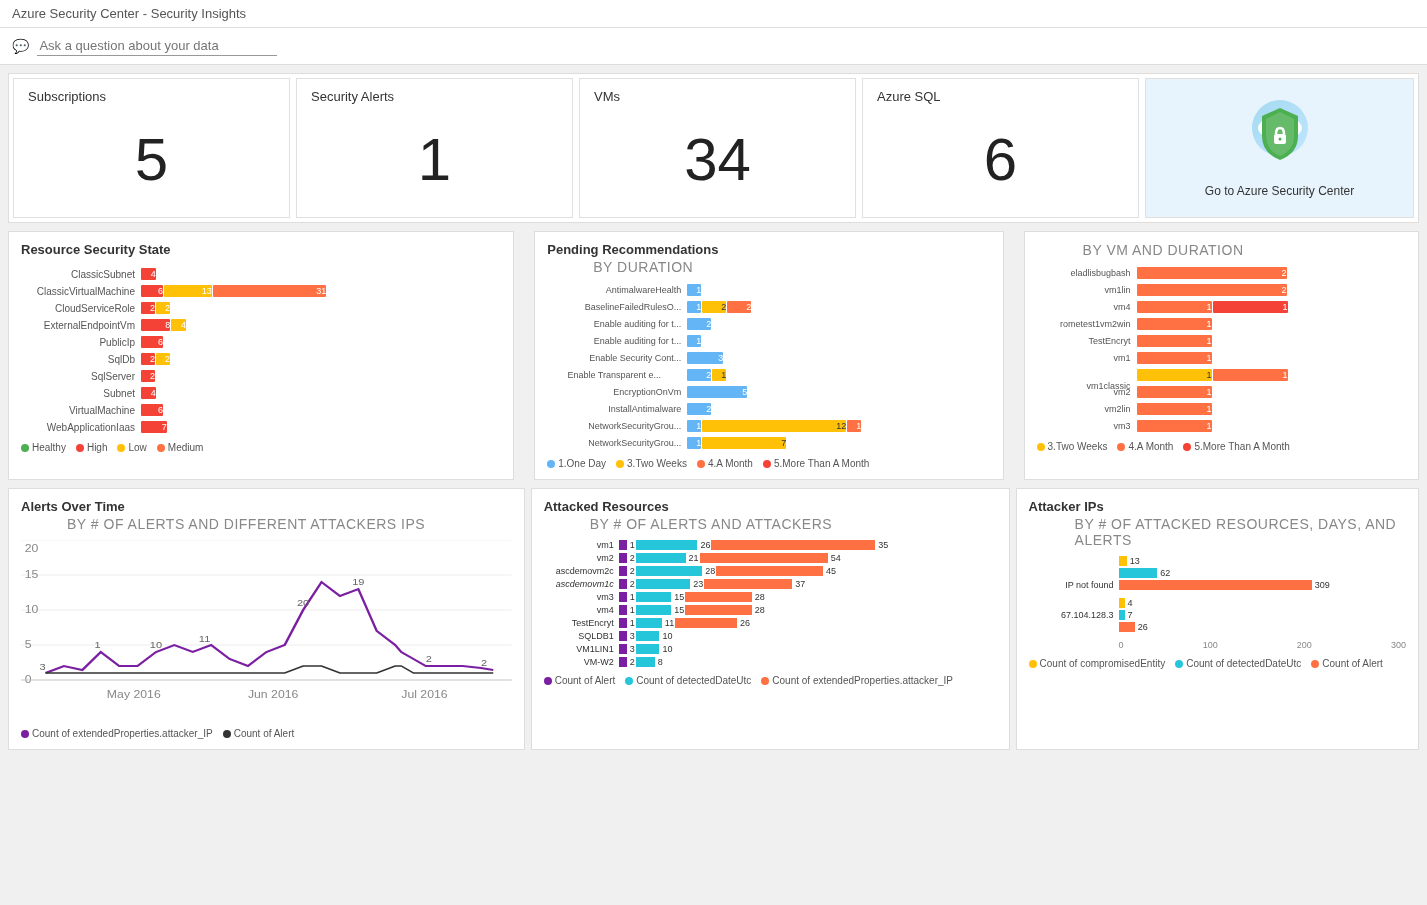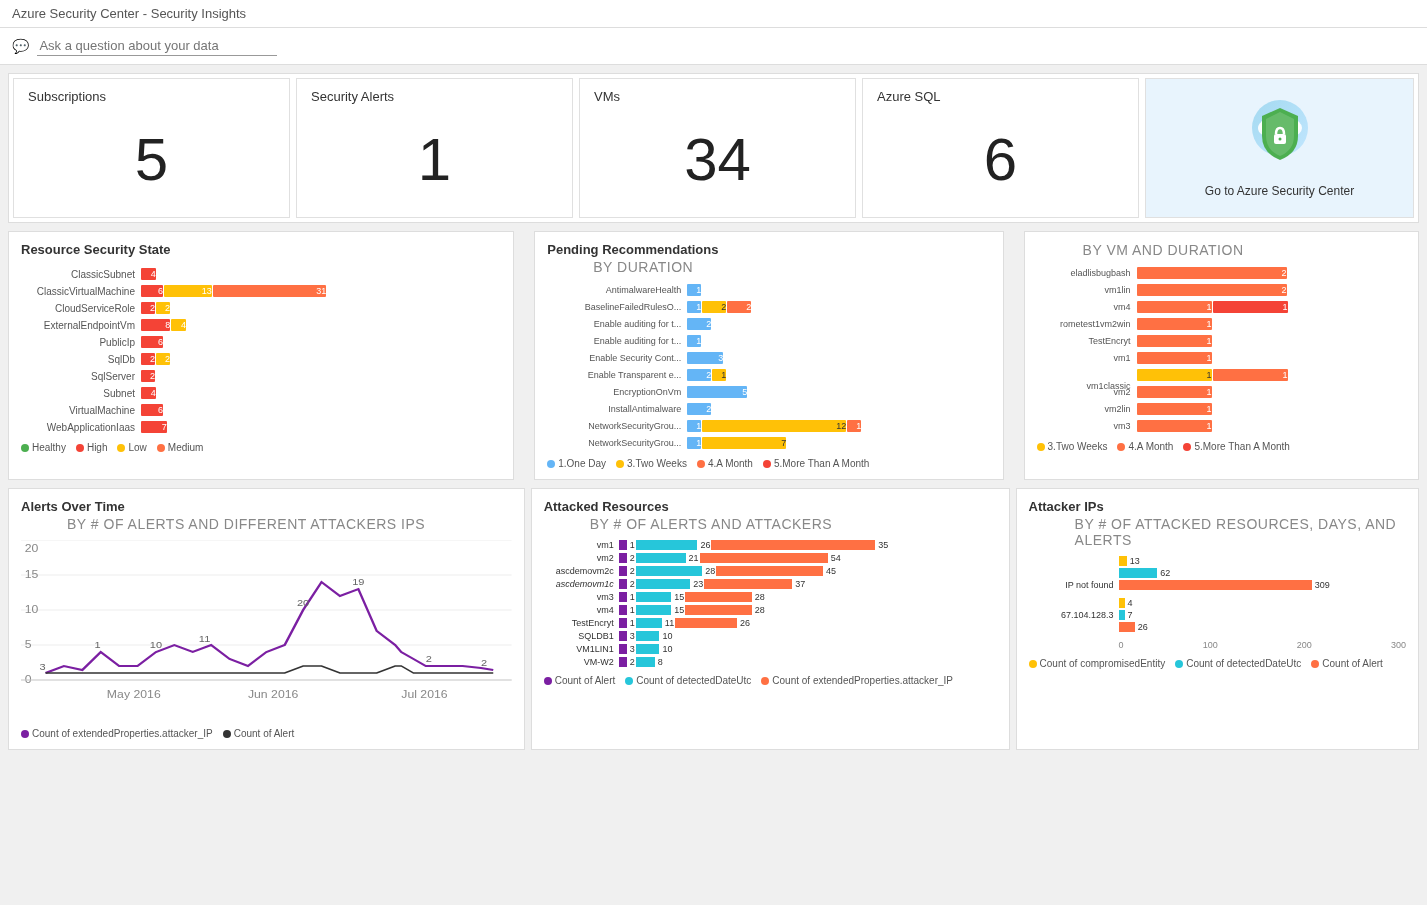--- a/index.html
+++ b/index.html
@@ -241,21 +241,21 @@
               <div class="bar-seg" style="width: 14px; background: rgb(100, 181, 246); min-width: 14px; font-size: 9px; color: rgb(255, 255, 255); padding-left: 2px;">1</div>
             </div>
           </div>
           <div class="bar-row">
             <div class="bar-label bar-label-sm" style="width: 140px; font-size: 9px;">Enable Security Cont...</div>
             <div class="bars">
               <div class="bar-seg" style="width: 36px; background: rgb(100, 181, 246); min-width: 14px; font-size: 9px; color: rgb(255, 255, 255); padding-left: 2px;">3</div>
             </div>
           </div>
           <div class="bar-row">
-            <div class="bar-label bar-label-sm" style="width: 140px; font-size: 9px;">Enable Transparent e...</div>
+            <div class="bar-label bar-label-sm" style="width: 140px; font-size: 9px; text-align: center;">Enable Transparent e...</div>
             <div class="bars">
               <div class="bar-seg" style="width: 24px; background: rgb(100, 181, 246); min-width: 14px; font-size: 9px; color: rgb(255, 255, 255); padding-left: 2px;">2</div>
               <div class="bar-seg" style="width: 14px; background: rgb(255, 193, 7); min-width: 14px; font-size: 9px; color: rgb(51, 51, 51); padding-left: 2px;">1</div>
             </div>
           </div>
           <div class="bar-row">
             <div class="bar-label bar-label-sm" style="width: 140px; font-size: 9px;">EncryptionOnVm</div>
             <div class="bars">
               <div class="bar-seg" style="width: 60px; background: rgb(100, 181, 246); min-width: 14px; font-size: 9px; color: rgb(255, 255, 255); padding-left: 2px;">5</div>
             </div>

